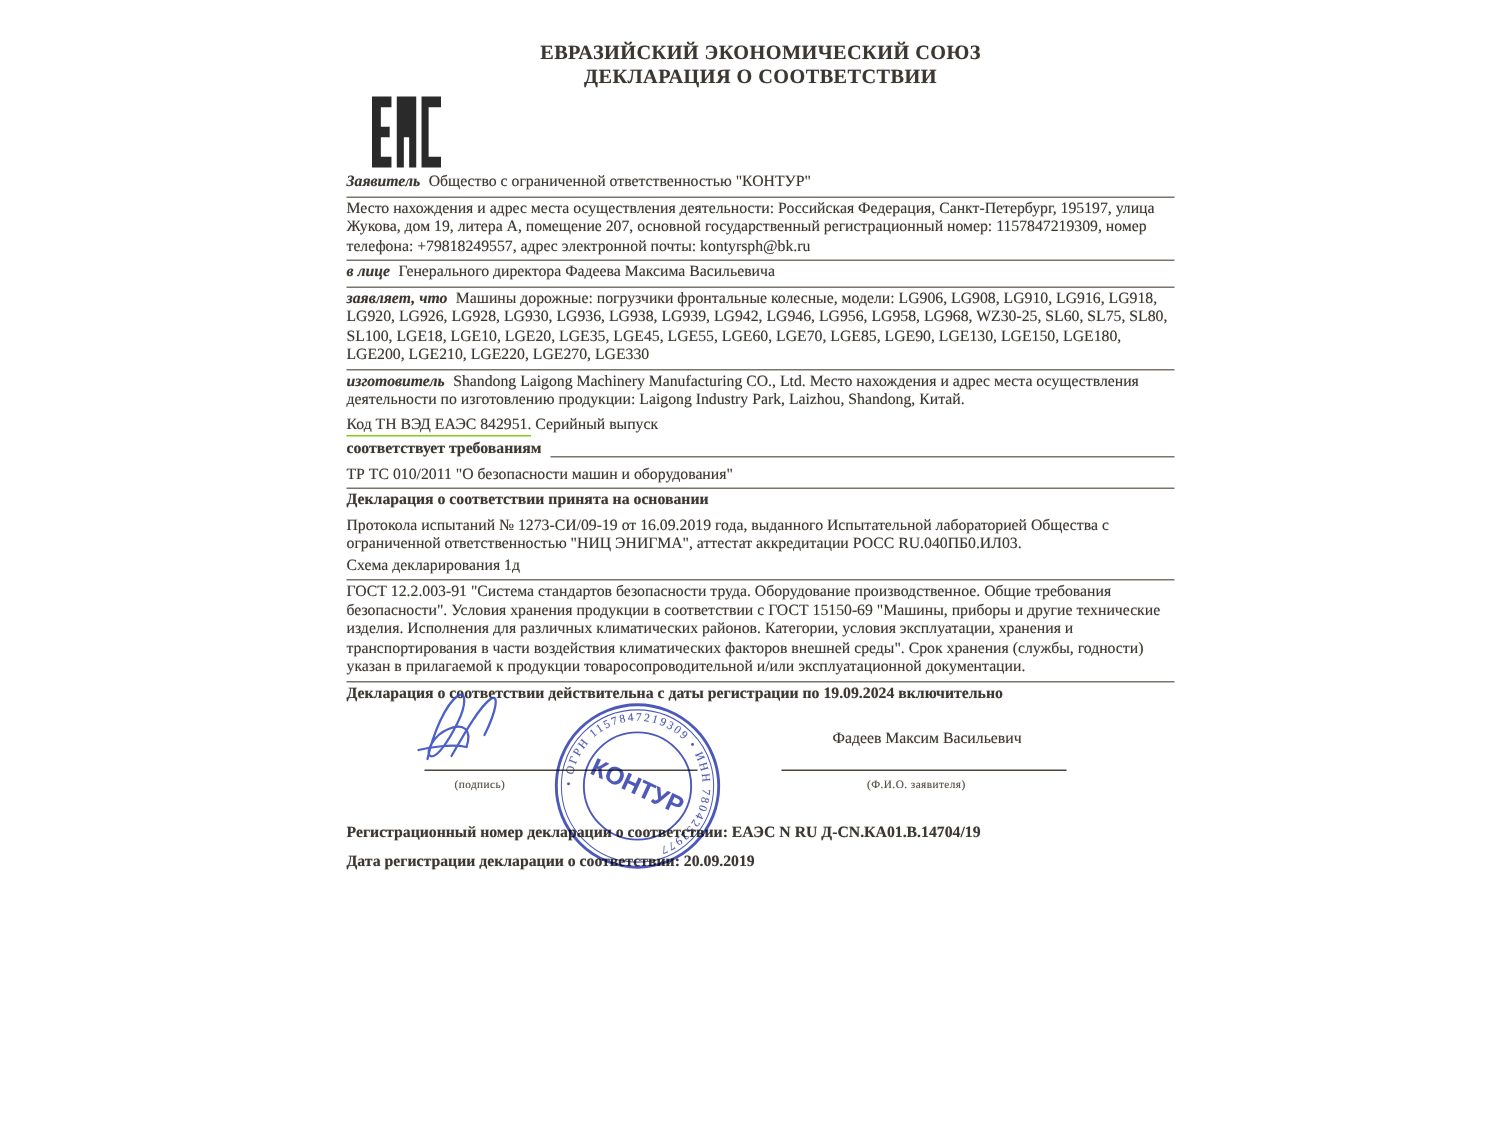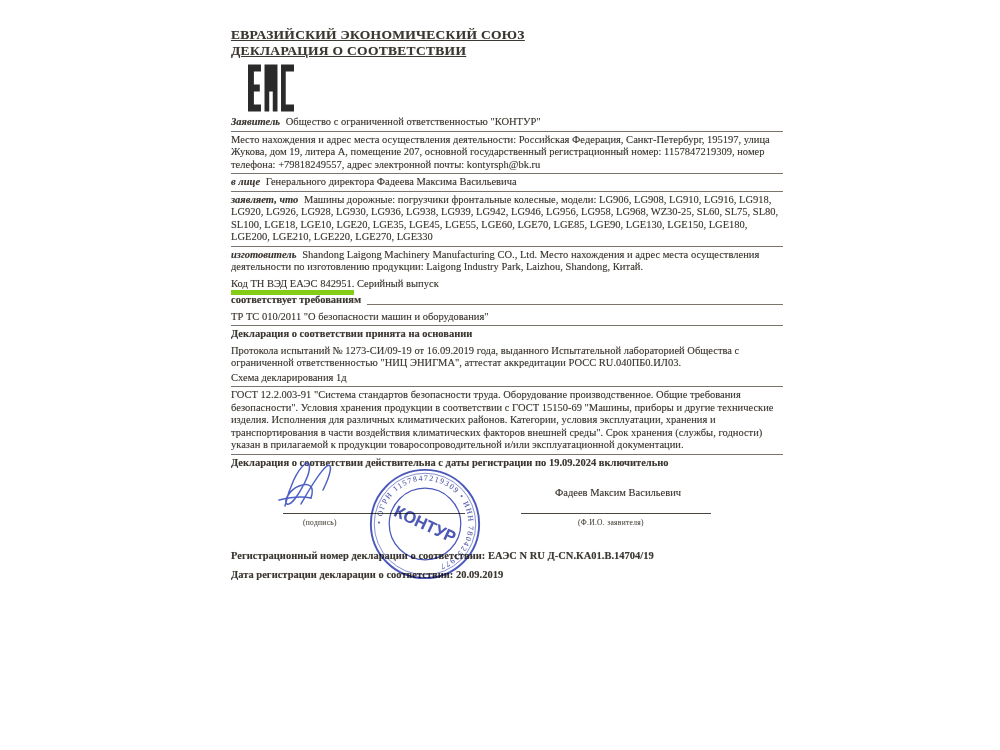--- a/index.html
+++ b/index.html
@@ -1,29 +1,29 @@
 <!DOCTYPE html>
 <html><head>
 <meta charset="utf-8">
 <style>
   html,body{margin:0;padding:0;background:#ffffff;}
   body{width:1000px;height:750px;overflow:hidden;position:relative;
        font-family:"Liberation Serif","DejaVu Serif",serif;}
   .page{position:absolute;left:231px;top:0;width:552px;padding-top:27px;
         color:#3b3733;font-size:10.5px;line-height:12.5px;
         text-shadow:0 0 .7px rgba(80,68,56,.45);}
-  .title{font-weight:bold;text-align:left;font-size:13.5px;line-height:16px;letter-spacing:.3px;text-decoration:underline;}
+  .title{font-weight:bold;text-align:center;font-size:13.5px;line-height:16px;letter-spacing:.3px;}
   .lbl{font-weight:bold;padding-right:3px;font-style:italic;}
   .row{padding:2px 0;}
   .rb{border-bottom:1px solid #7a746c;}
   .para{text-align:left;}
   .hdr-rule{display:flex;align-items:flex-end;}
   .hdr-rule .fill{flex:1;border-bottom:1px solid #7a746c;margin:0 0 2px 6px;}
   .bold{font-weight:bold;}
-  .ul{border-bottom:5px solid #84cc16;padding-bottom:1px;}
+  .ul{border-bottom:1px solid #84cc16;padding-bottom:1px;}
   .eac{display:block;margin:5px 0 2px 17px;}
   .sig-block{position:relative;height:70px;margin-top:3px;}
   .sig-line{position:absolute;border-top:1px solid #4a453f;}
   .caption{position:absolute;font-size:7.5px;color:#55504a;letter-spacing:.3px;}
   .sig-name{position:absolute;font-size:10.5px;}
   .stamp{position:absolute;mix-blend-mode:multiply;opacity:.85;}
   .squiggle{position:absolute;opacity:.9;}
   .reg-line{font-weight:bold;margin-top:5px;line-height:14px;}
 </style>
 </head>

